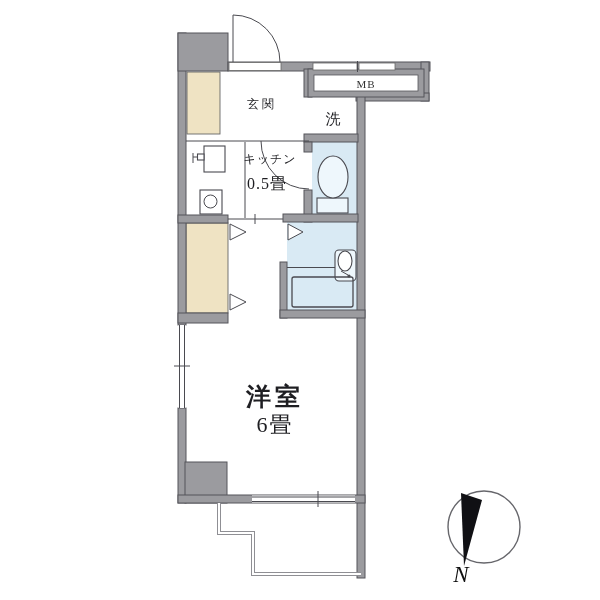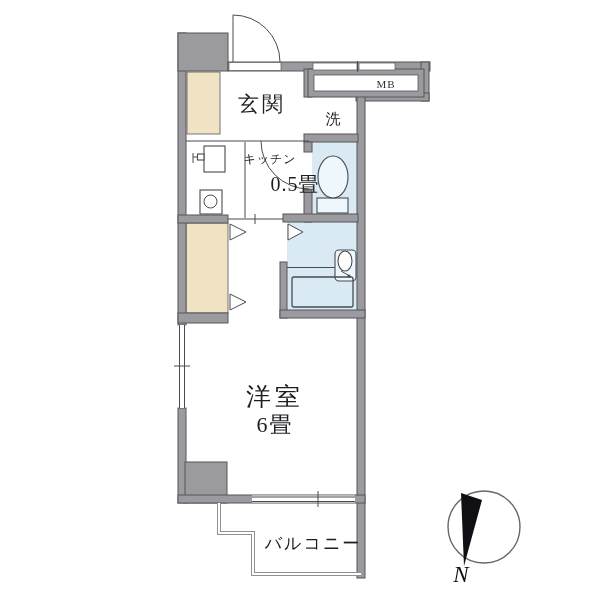--- a/index.html
+++ b/index.html
@@ -6,26 +6,26 @@
   #canvas{
     position:relative;width:600px;height:600px;background:#ffffff;overflow:hidden;
     font-family:"Liberation Serif","DejaVu Serif",serif;
   }
   #plan-svg{position:absolute;left:0;top:0;z-index:1;}
   .lbl{
     position:absolute;z-index:2;transform:translate(-50%,-50%);
     color:#1e1e22;white-space:nowrap;line-height:1;
     font-family:"Liberation Serif","DejaVu Serif",serif;
   }
-  .lbl-genkan{left:262px;top:104px;font-size:21px;letter-spacing:3px;}
-  .lbl-mb{left:386px;top:84px;font-size:11px;letter-spacing:1px;color:#333;}
+  .lbl-genkan{left:262px;top:104px;font-size:12px;letter-spacing:3px;}
+  .lbl-mb{left:366px;top:84px;font-size:11px;letter-spacing:1px;color:#333;}
   .lbl-washer{left:333px;top:119px;font-size:15px;}
   .lbl-kitchen-name{left:270px;top:159px;font-size:12px;letter-spacing:1px;}
-  .lbl-kitchen-size{left:267px;top:184px;font-size:20px;letter-spacing:1px;margin-left:28px;}
-  .lbl-room-name{left:275px;top:396px;font-size:25px;letter-spacing:4px;}
+  .lbl-kitchen-size{left:267px;top:184px;font-size:16px;letter-spacing:1px;}
+  .lbl-room-name{left:275px;top:396px;font-size:25px;letter-spacing:4px;font-weight:bold;}
   .lbl-room-size{left:275px;top:425px;font-size:22px;letter-spacing:2px;}
   .lbl-balcony{left:313px;top:543px;font-size:17px;letter-spacing:2px;}
   .lbl-north{left:461px;top:574px;font-size:23px;font-style:italic;color:#111;}
 
   
   .wall{fill:#9b9b9f;stroke:#55555a;stroke-width:1;}
   .wet{fill:#d9eaf4;stroke:none;}
   .wood{fill:#efe3c3;stroke:#666;stroke-width:0.9;}
   .open{fill:#ffffff;stroke:#666;stroke-width:0.8;}
   .thin{stroke:#4a4a50;stroke-width:1;fill:none;}
@@ -140,16 +140,15 @@
     </g>
   </svg>
 
   <div class="lbl lbl-genkan">玄関</div>
   <div class="lbl lbl-mb">MB</div>
   <div class="lbl lbl-washer">洗</div>
   <div class="lbl lbl-kitchen-name">キッチン</div>
   <div class="lbl lbl-kitchen-size">0.5畳</div>
   <div class="lbl lbl-room-name">洋室</div>
   <div class="lbl lbl-room-size">6畳</div>
-  <div class="lbl lbl-balcony">バルコニー</div>
   <div class="lbl lbl-north">N</div>
 
 </div>
 
 </body></html>

